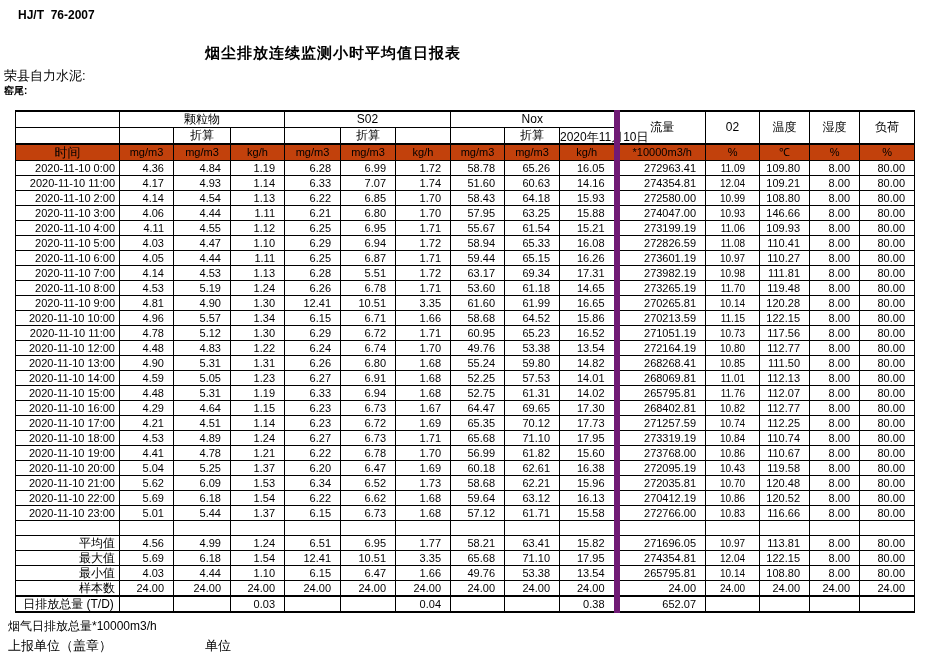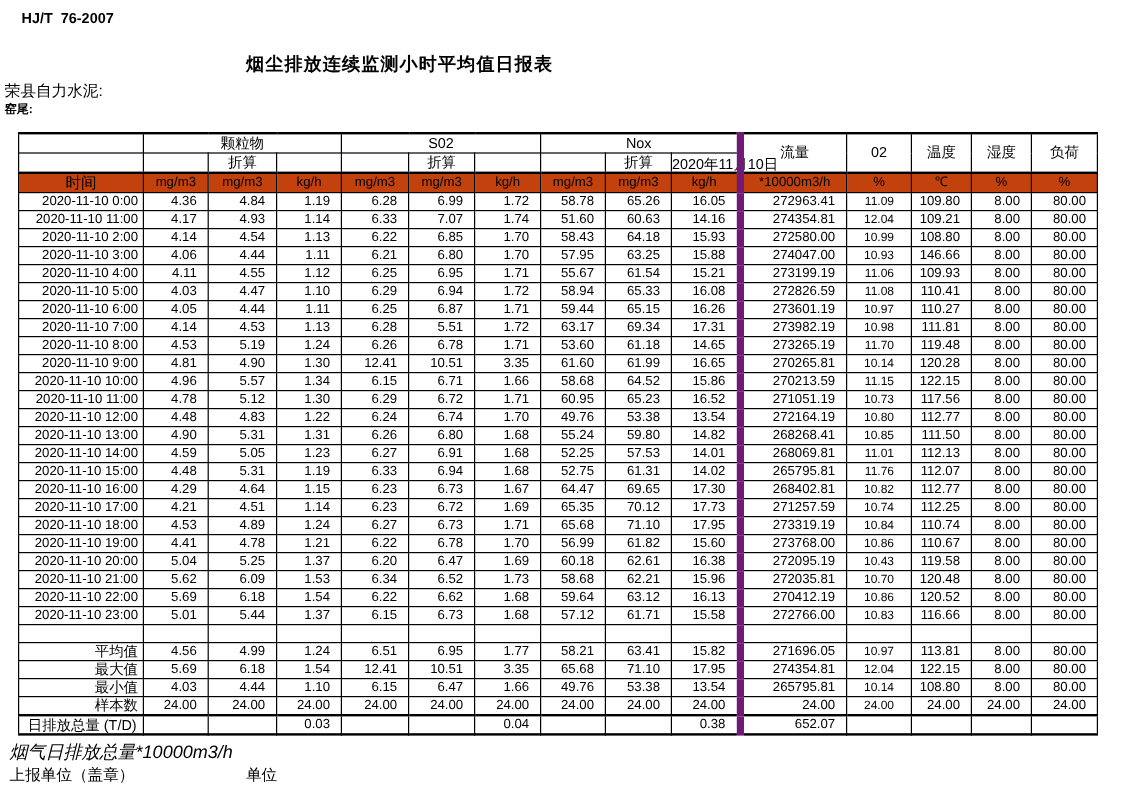--- a/index.html
+++ b/index.html
@@ -6,21 +6,21 @@
   #page {
     position:relative; width:936px; height:657px; background:#ffffff;
     font-family:"Liberation Sans", sans-serif; color:#000; overflow:hidden;padding-left:18px;
   }
   .abs { position:absolute; white-space:pre; }
   #std-code   { left:18px;  top:8px;   font-size:12px; font-weight:bold; }
   #rpt-title  { left:205px; top:27px;  font-size:15px; font-weight:bold; letter-spacing:1px;margin-top:17px; }
   #company    { left:4px;   top:67px;  font-size:13px; font-weight:normal; }
   #station    { left:4px;   top:84px;  font-size:10px; font-weight:bold; }
   #rpt-date   { left:560px; top:85px;  font-size:12px;margin-top:44px; }
-  #flow-note  { left:8px;   top:618px; font-size:15px;font-style:italic; }
+  #flow-note  { left:8px;   top:618px; font-size:12px; }
   #report-unit{ left:8px;   top:637px; font-size:13px;font-family:Liberation Mono, monospace; }
   #unit-label { left:205px; top:637px; font-size:13px; }
 
   table#report {
     position:absolute; left:15px; top:110px;
     border-collapse:collapse; table-layout:fixed; width:899px;
     border-top:2px solid #000; border-bottom:2px solid #000;
     border-left:1px solid #000; border-right:1px solid #000;
   }
   #report td {

